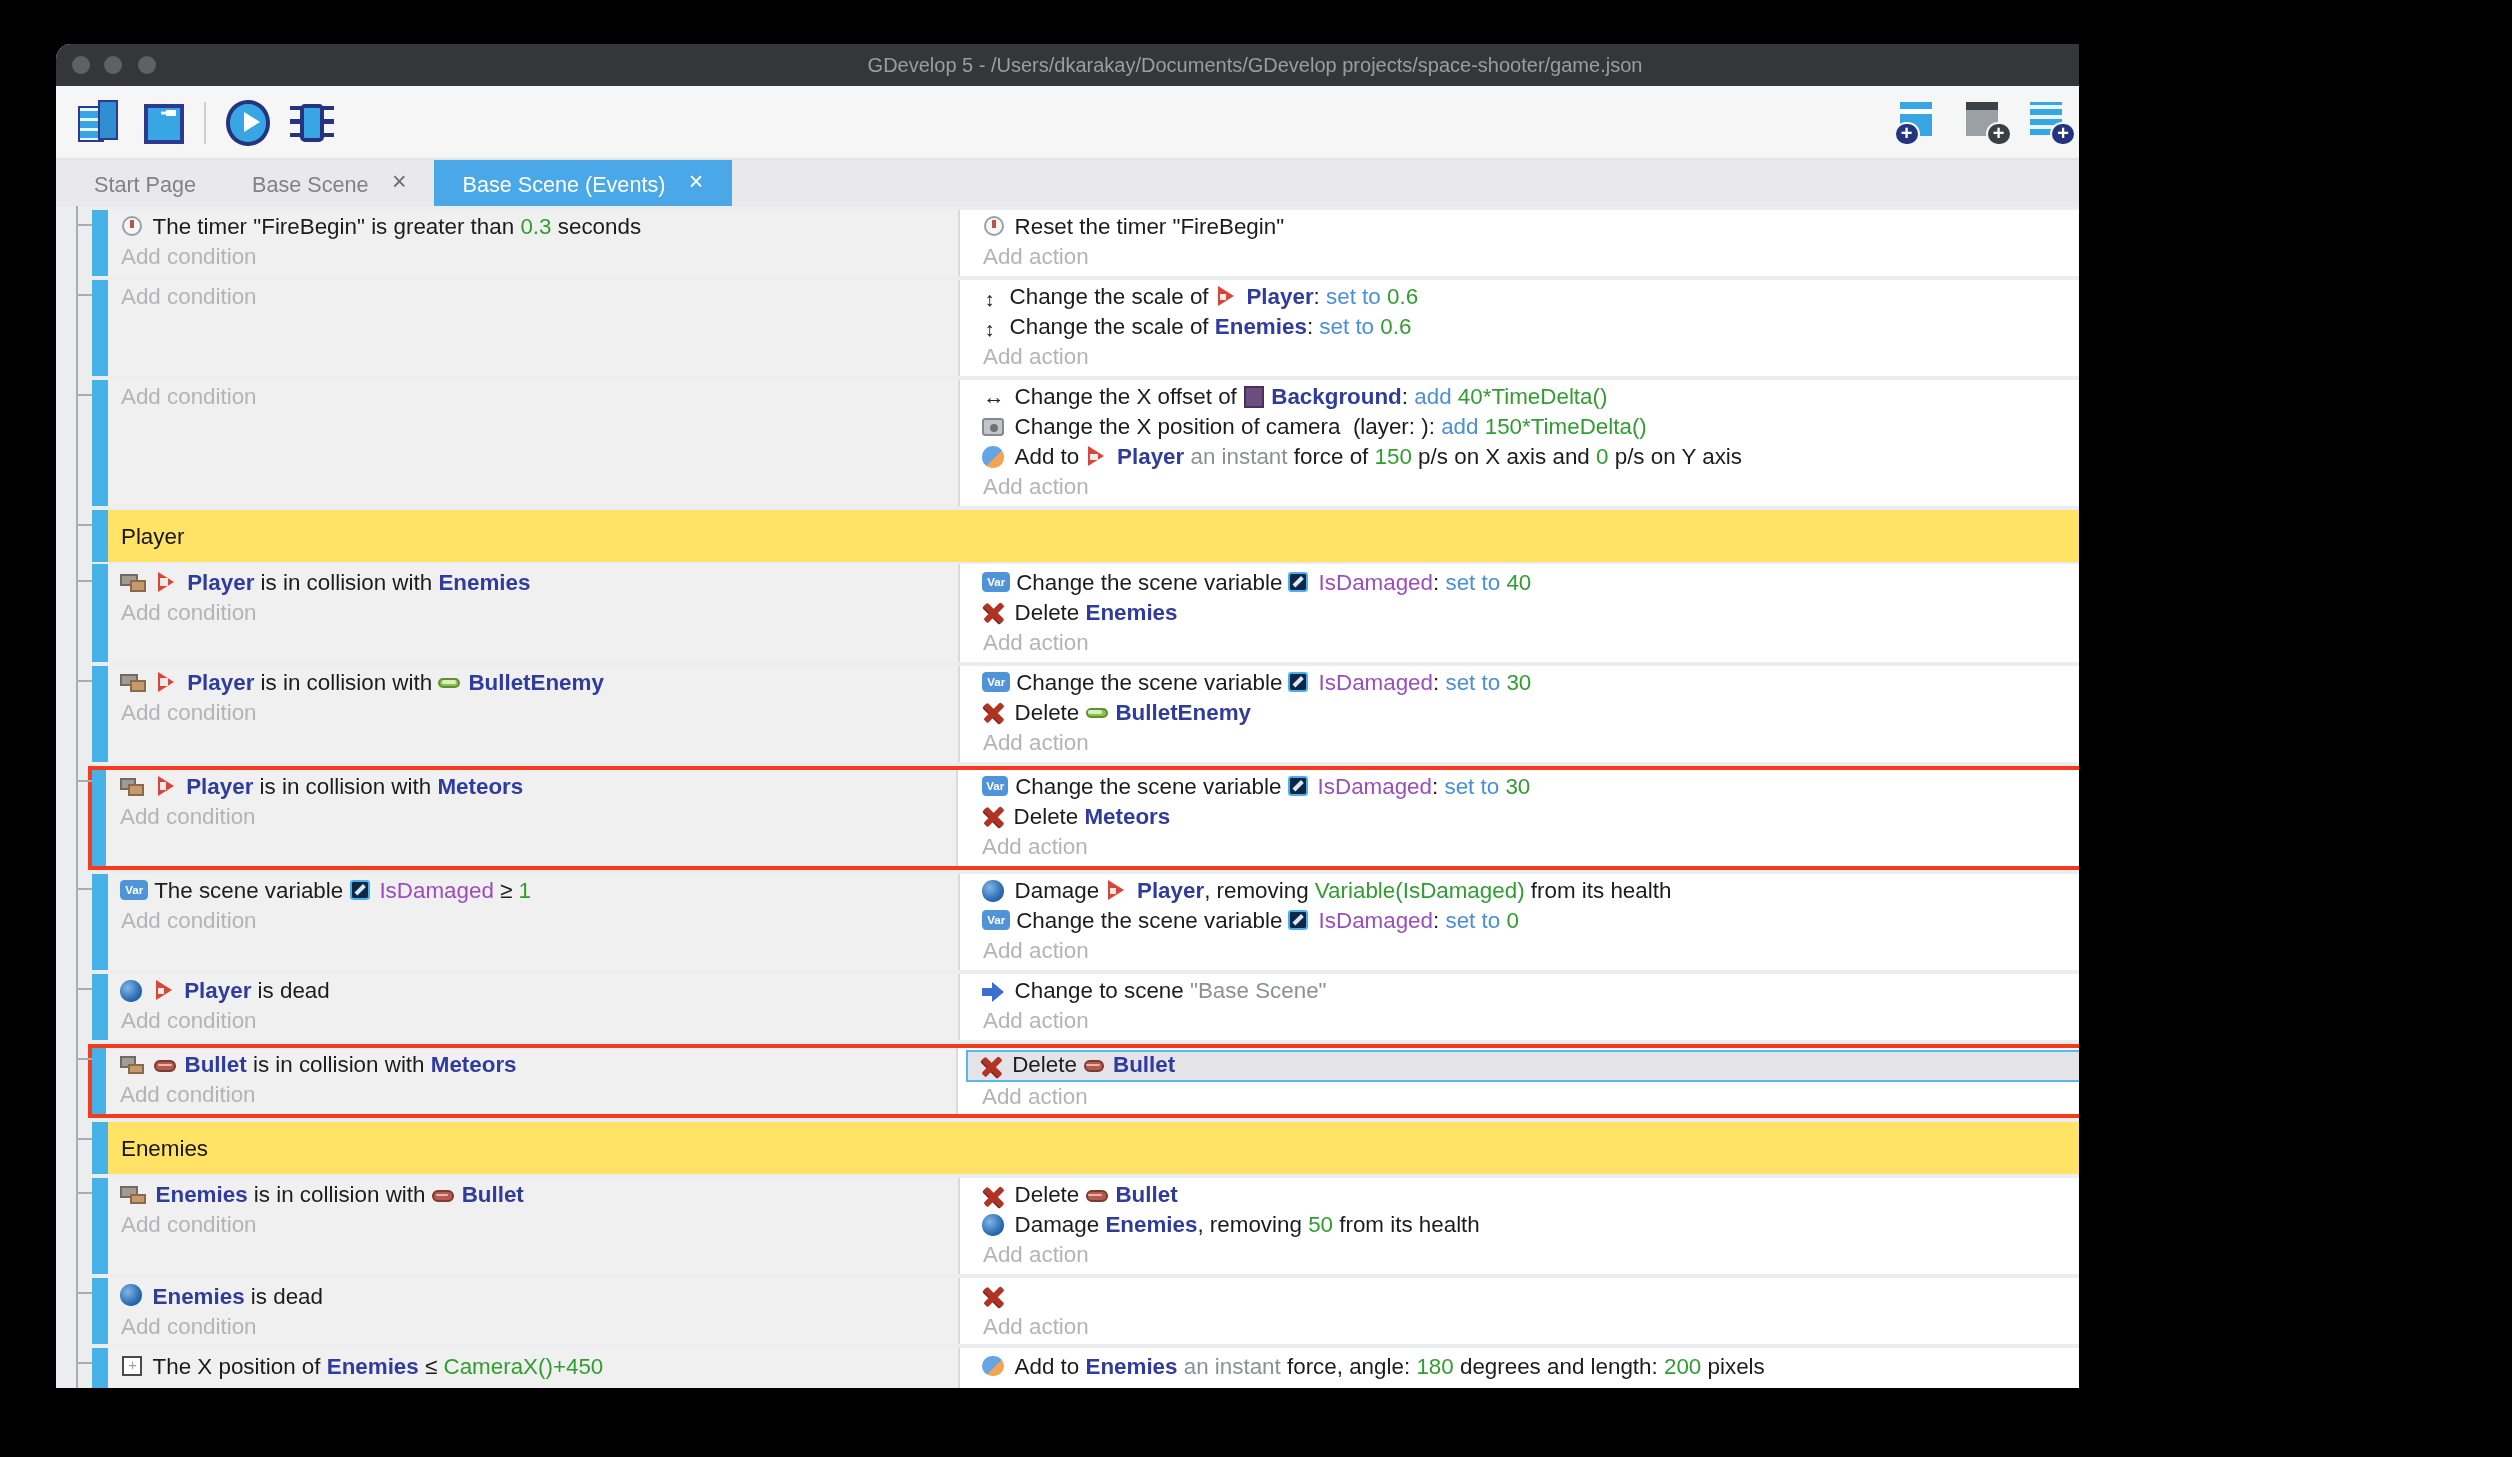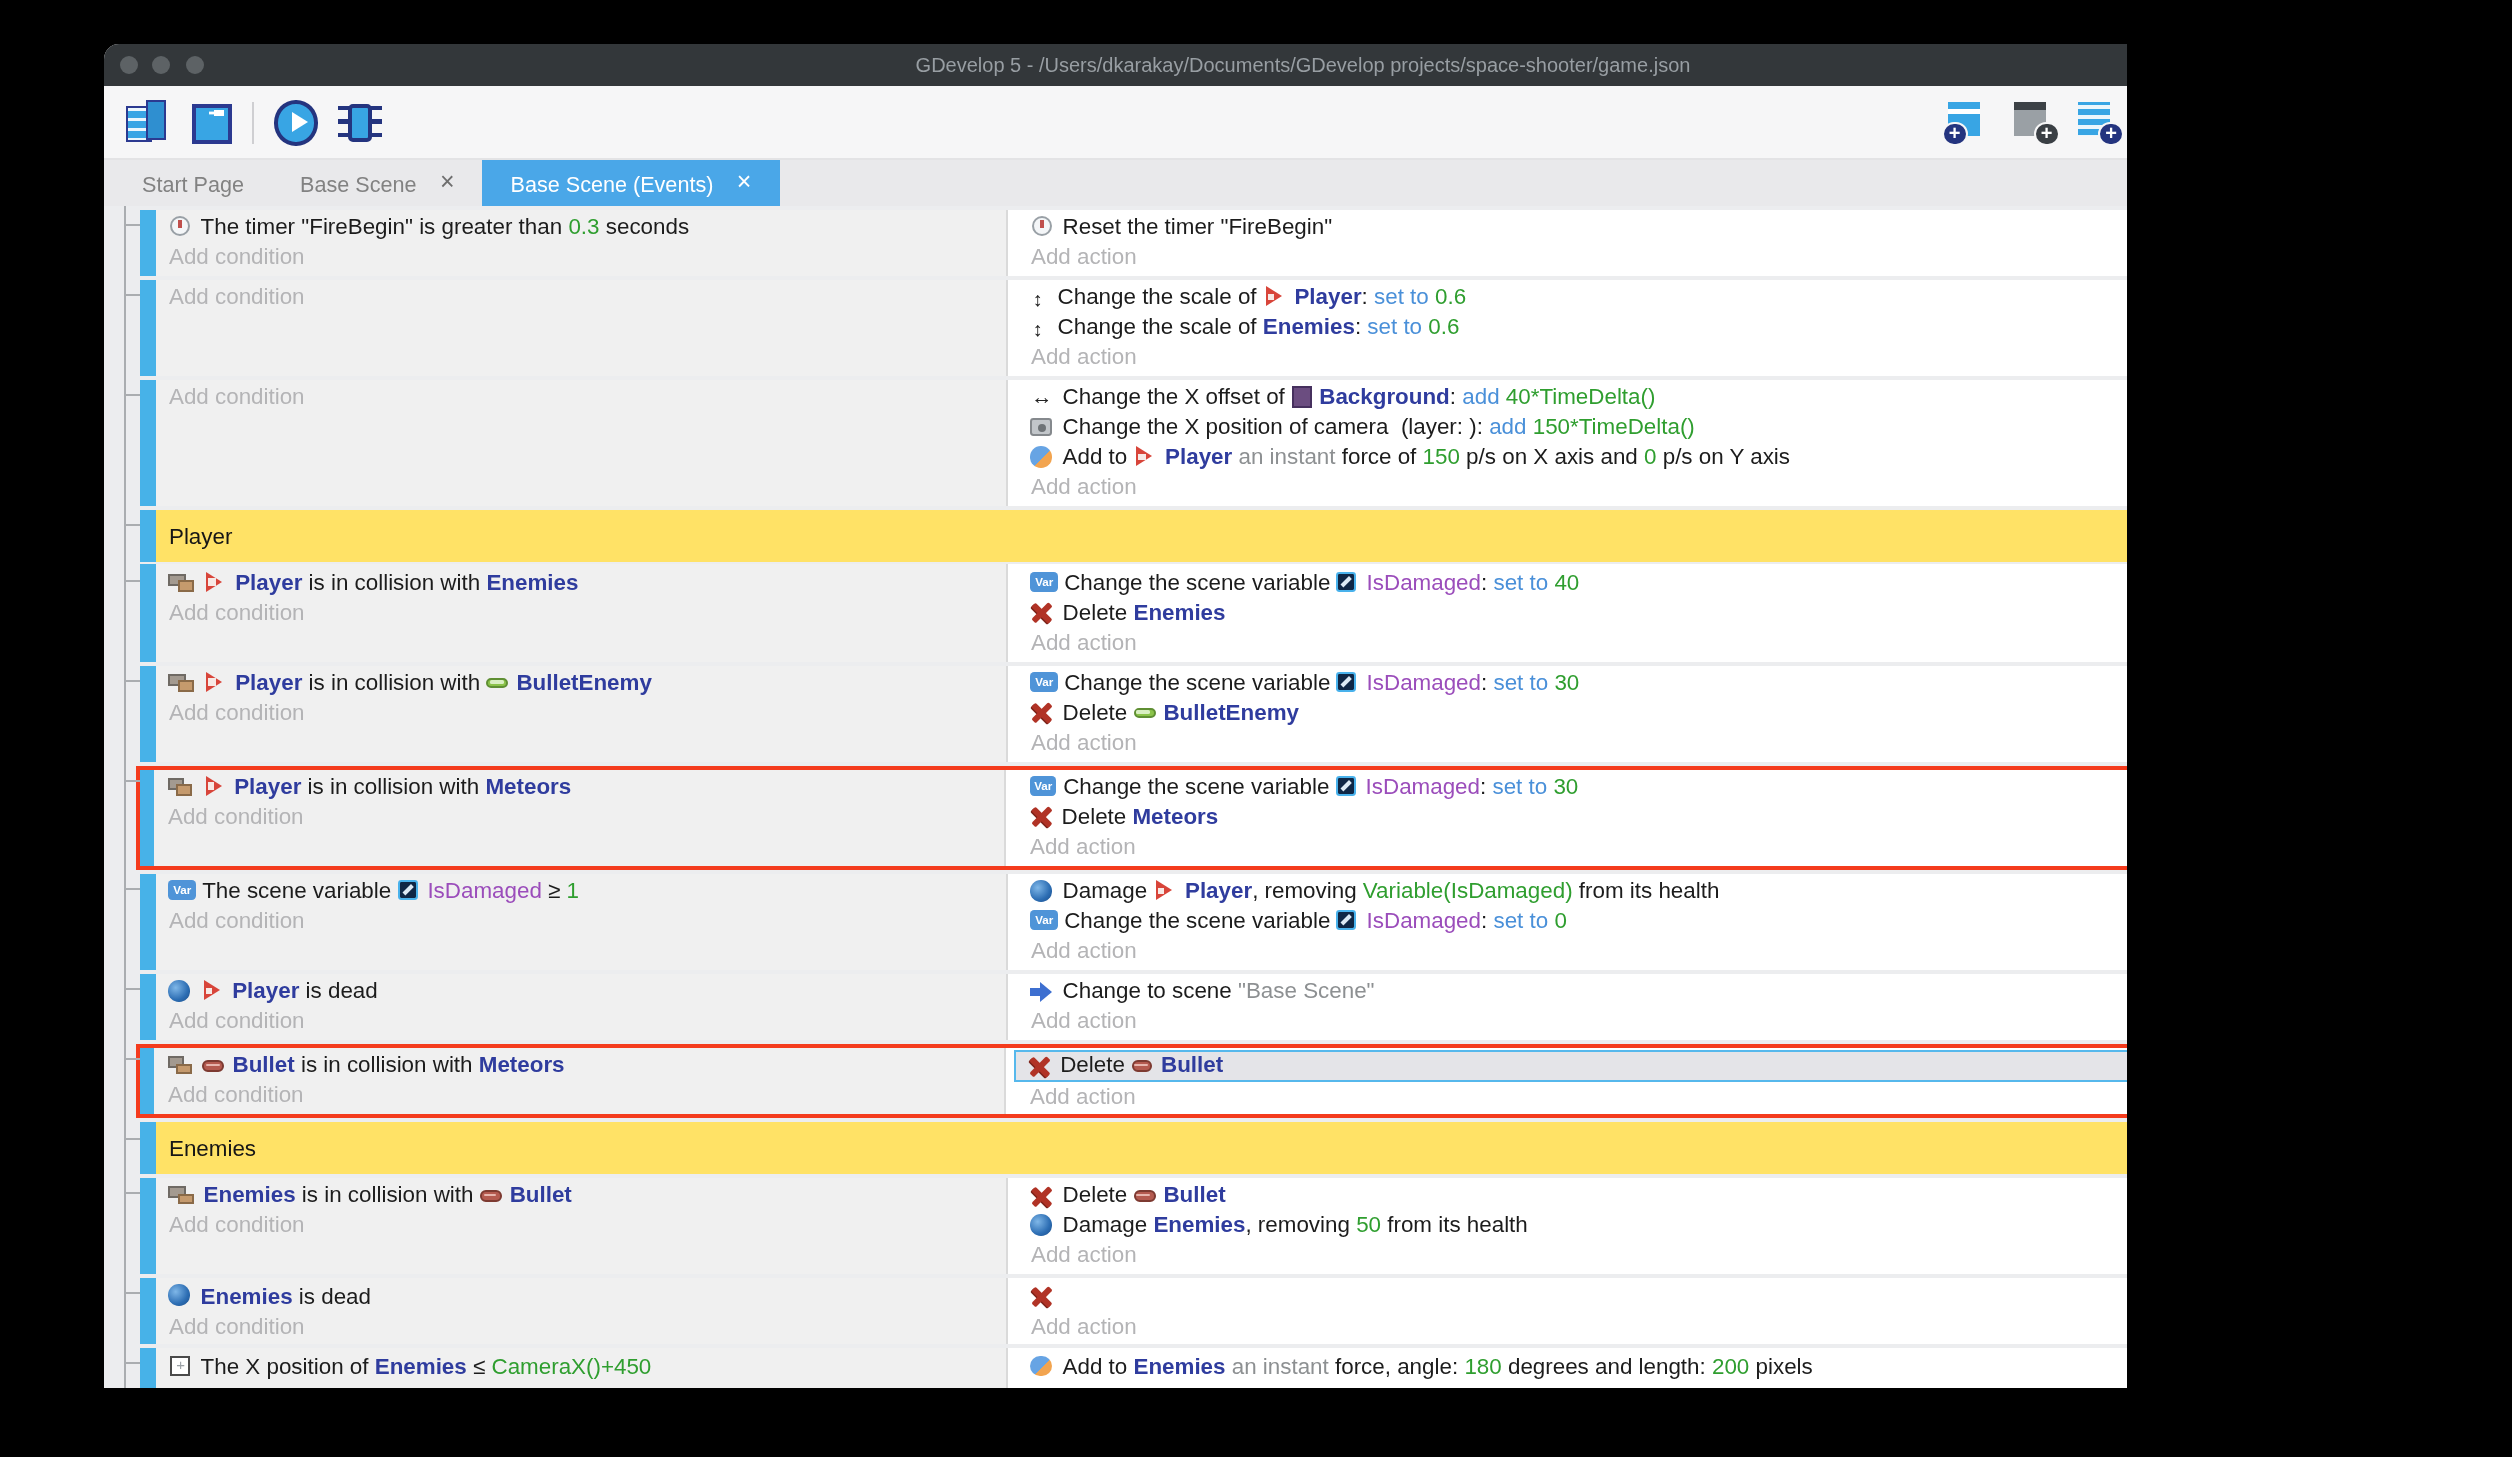--- a/index.html
+++ b/index.html
@@ -1,16 +1,16 @@
 <!DOCTYPE html>
 <html style="font-size:13.3px"><head>
 <meta charset="utf-8">
 <style>
   html,body{margin:0;padding:0;background:#000;}
-  .viewport{width:2079px;height:1458px;overflow:hidden;background:#000;position:relative;margin-left:48px;}
+  .viewport{width:2079px;height:1458px;overflow:hidden;background:#000;position:relative;}
   .stage{width:1256px;height:729px;transform:scale(2);transform-origin:0 0;position:relative;
          font-family:"Liberation Sans",sans-serif;}
   
   .window{position:absolute;left:28px;top:21.7px;width:1199px;height:672px;background:#fff;
           border-radius:7.5px 7.5px 0 0;overflow:hidden;}
   .titlebar{height:21.7px;background:#33373a;display:flex;align-items:center;position:relative;}
   .lights{position:absolute;left:7.5px;top:0;height:21.7px;display:flex;align-items:center;gap:7.5px;}
   .light{width:9.2px;height:9.2px;border-radius:50%;background:#5d6265;}
   .wtitle{flex:1;text-align:center;color:#989ea3;font-size:10px;white-space:nowrap;}
   

